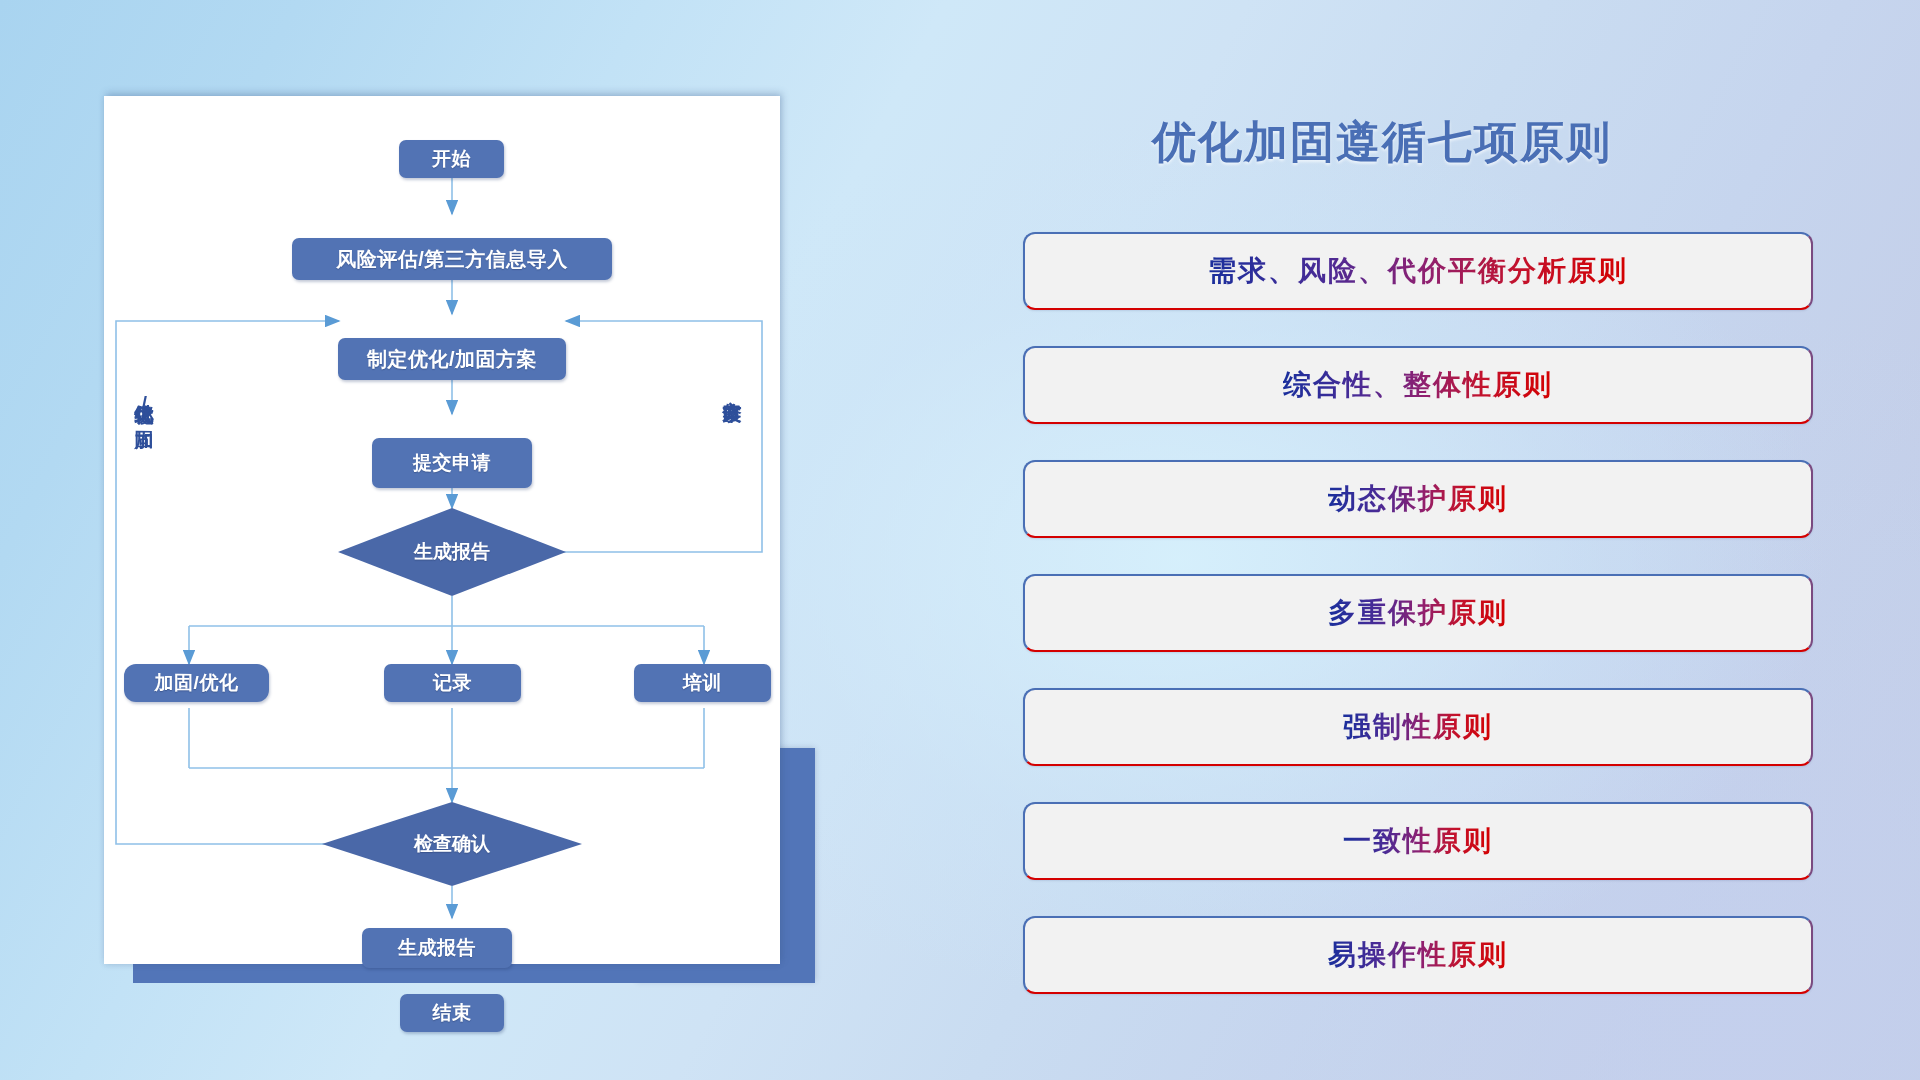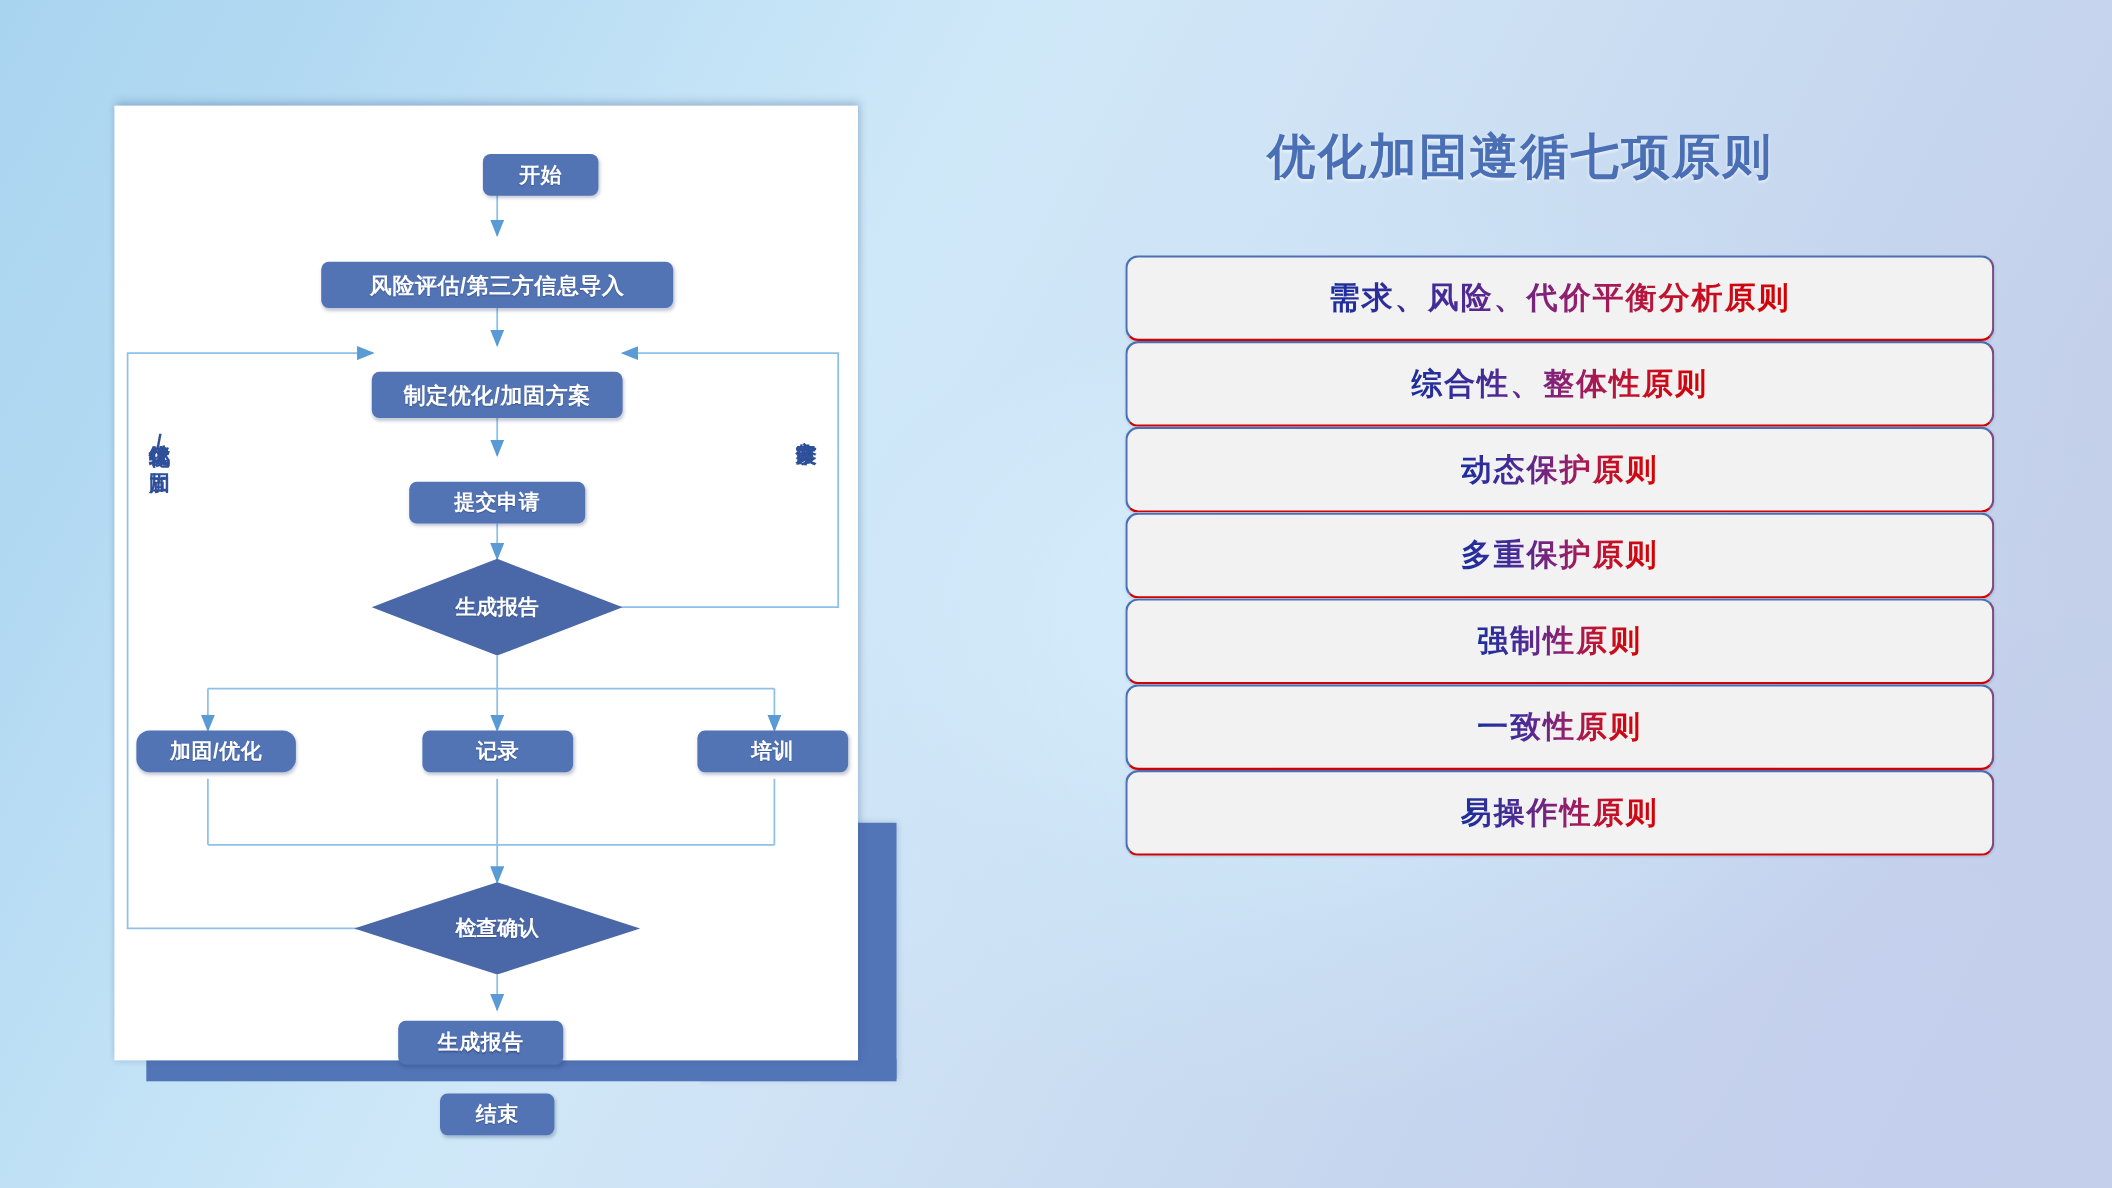--- a/index.html
+++ b/index.html
@@ -123,20 +123,21 @@
   .principles {
     position: absolute;
     left: 1023px;
     top: 232px;
     width: 790px;
   }
 
   .principle {
     position: relative;
     height: 74px;
+    margin-bottom: 36px;
     border-radius: 12px;
     background: #f2f2f2;
     border-top: 2px solid #4a6fb5;
     border-left: 2px solid #4a6fb5;
     border-right: 2px solid #7a4a80;
     border-bottom: 2px solid #d40000;
     display: flex;
     align-items: center;
     justify-content: center;
     box-shadow: 0 1px 2px rgba(60,80,130,0.15);
@@ -208,33 +209,33 @@
       <polygon points="348,412 462,456 348,500 234,456" fill="#4a68a8"></polygon>
       <polygon points="348,706 478,748 348,790 218,748" fill="#4a68a8"></polygon>
     </svg>
 
     <svg class="flow-svg" width="676" height="868">
       <g stroke="#8fc0e8" stroke-width="1.6" fill="none">
         <line x1="348" y1="872" x2="348" y2="898" marker-end="url(#arrow)"></line>
       </g>
     </svg>
 
-    <div class="node node-sm" style="left:295px; top:44px; width:105px; height:38px;margin-left:40px;">
+    <div class="node node-sm" style="left:295px; top:44px; width:105px; height:38px;">
       <span>开始</span>
     </div>
 
     <div class="node node-md" style="left:188px; top:142px; width:320px; height:42px;">
       <span>风险评估/第三方信息导入</span>
     </div>
 
     <div class="node node-md" style="left:234px; top:242px; width:228px; height:42px;">
       <span>制定优化/加固方案</span>
     </div>
 
-    <div class="node node-sm" style="left:268px; top:342px; width:160px; height:38px;">
+    <div class="node node-sm" style="left:268px; top:342px; width:160px; height:50px;">
       <span>提交申请</span>
     </div>
 
     <div class="diamond-label" style="left:234px; top:438px; width:228px; height:36px;">
       <span>生成报告</span>
     </div>
 
     <div class="node node-sm" style="left:20px; top:568px; width:145px; height:38px;border-radius:12px;">
       <span>加固/优化</span>
     </div>

